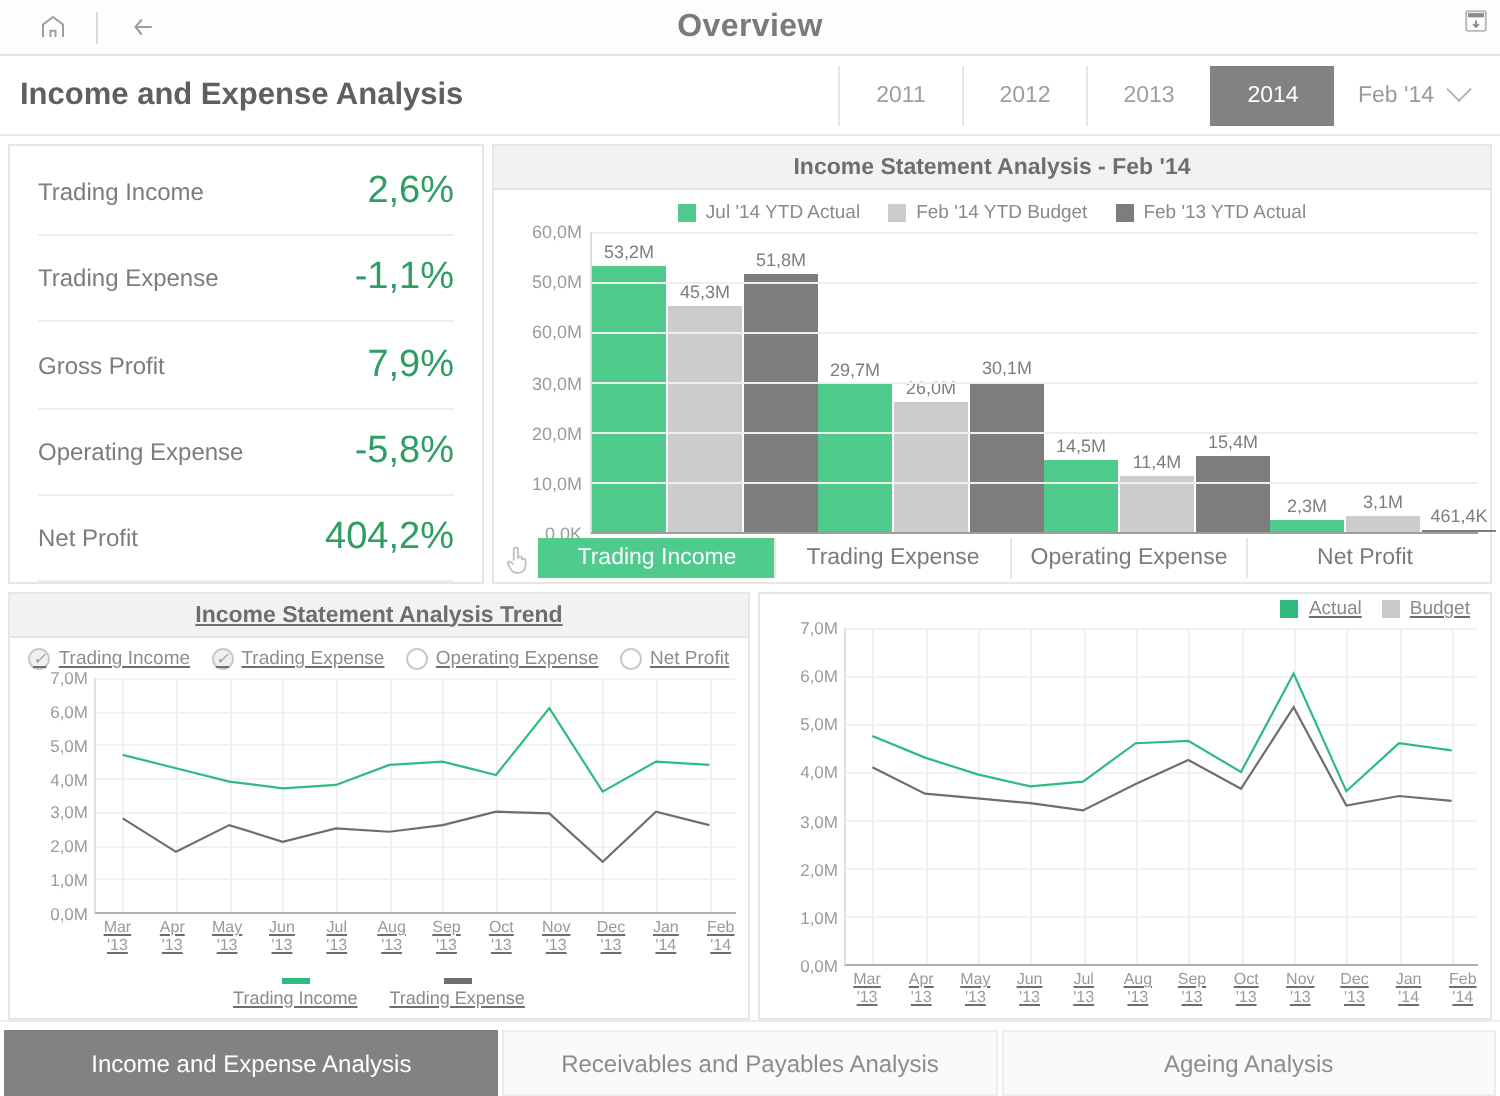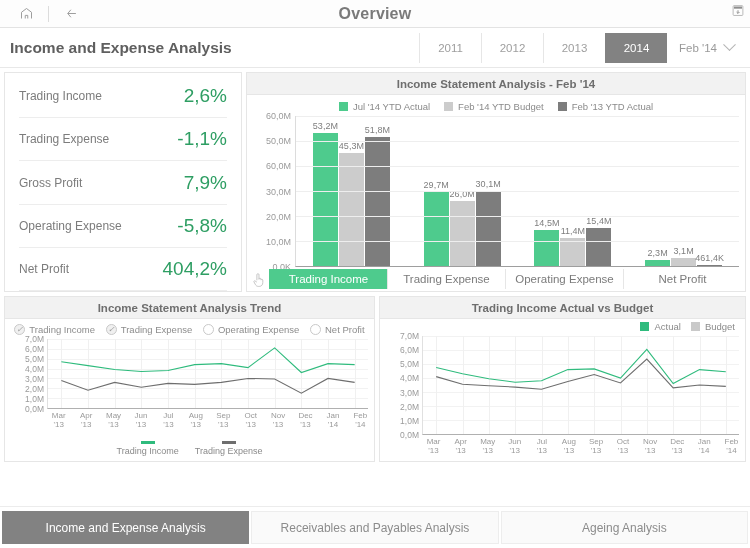--- a/index.html
+++ b/index.html
@@ -43,21 +43,21 @@
   }
   .year-tab.active { background: #828282; color: #ffffff; border-left-color:#828282; }
   .month-sel { display:flex; align-items:center; gap:8px; padding: 0 8px 0 12px; cursor:pointer; }
   .month-sel .m-label { font-size: 11.5px; color: #9a9a9a; }
   .caret { width:9px; height:9px; border-right:1.4px solid #b4b4b4; border-bottom:1.4px solid #b4b4b4;
            transform: rotate(45deg) translate(-2px,-2px); }
 
   
   .main { flex:1; display:flex; flex-direction:column; padding: 4px 4px 0 4px; gap:4px; background:#fff;}
   .row-top { display:flex; gap:4px; height: 220px; }
-  .row-bot { display:flex; gap:4px; height: 166px; }
+  .row-bot { display:flex; gap:4px; height: 214px; text-decoration: underline; }
 
   .card { background:#fff; border:1px solid #e6e6e6; display:flex; flex-direction:column; }
   .card-head {
     height: 22px; min-height:22px; background:#f2f2f2; border-bottom:1px solid #e6e6e6;
     display:flex; align-items:center; justify-content:center;
     font-size: 11.5px; font-weight: bold; color:#6e6e6e;
   }
 
   
   .kpi-card { width: 238px; }
@@ -75,21 +75,21 @@
   .bar-legend { display:flex; align-items:center; justify-content:center; gap:14px; height:16px; margin-top:3px;}
   .lg { display:flex; align-items:center; gap:5px; font-size:9.5px; color:#8a8a8a; }
   .sw { width:9px; height:9px; display:inline-block; }
   .bar-plot { flex:1; display:flex; padding: 2px 6px 0 4px; position:relative; }
   .y-axis { width: 44px; position:relative; }
   .y-tick { position:absolute; right:4px; transform: translateY(-50%); font-size:9px; color:#9a9a9a; white-space:nowrap;}
   .plot-area { flex:1; position:relative; border-left:1px solid #dcdcdc; border-bottom:1px solid #9e9e9e; }
   .gridline { position:absolute; left:0; right:0; height:1px; background:#eeeeee; }
   .groups { position:absolute; left:0; right:0; top:0; bottom:0; display:flex; }
   .group { flex:1; display:flex; align-items:flex-end; justify-content:center; gap:1px; position:relative; }
-  .bar { width:25px; position:relative; }
+  .bar { width:37px; position:relative; }
   .bar .val {
     position:absolute; top:-12px; left:50%; transform:translateX(-50%);
     font-size:9px; color:#7e7e7e; white-space:nowrap;
   }
   .cat-tabs { height: 24px; min-height:24px; display:flex; align-items:center; padding: 2px 4px 2px 0; position:relative;}
   .hand { width: 22px; display:flex; align-items:center; justify-content:center; }
   .cat-tab {
     flex:1; height:20px; display:flex; align-items:center; justify-content:center;
     font-size:11.5px; color:#7b7b7b; border-left:1px solid #e6e6e6; cursor:pointer;
   }
@@ -378,21 +378,20 @@
             <span>Trading Income</span>
           </span>
           <span class="tl">
             <i class="dash" style="background:#6e6e6e"></i>
             <span>Trading Expense</span>
           </span>
         </div>
       </div>
 
       <div class="card avb-card">
-        <div class="card-head">Trading Income Actual vs Budget</div>
         <div class="avb-legend">
           <span class="lg">
             <i class="sw" style="background:#2fbb7d"></i>
             <span>Actual</span>
           </span>
           <span class="lg">
             <i class="sw" style="background:#c9c9c9"></i>
             <span>Budget</span>
           </span>
         </div>

